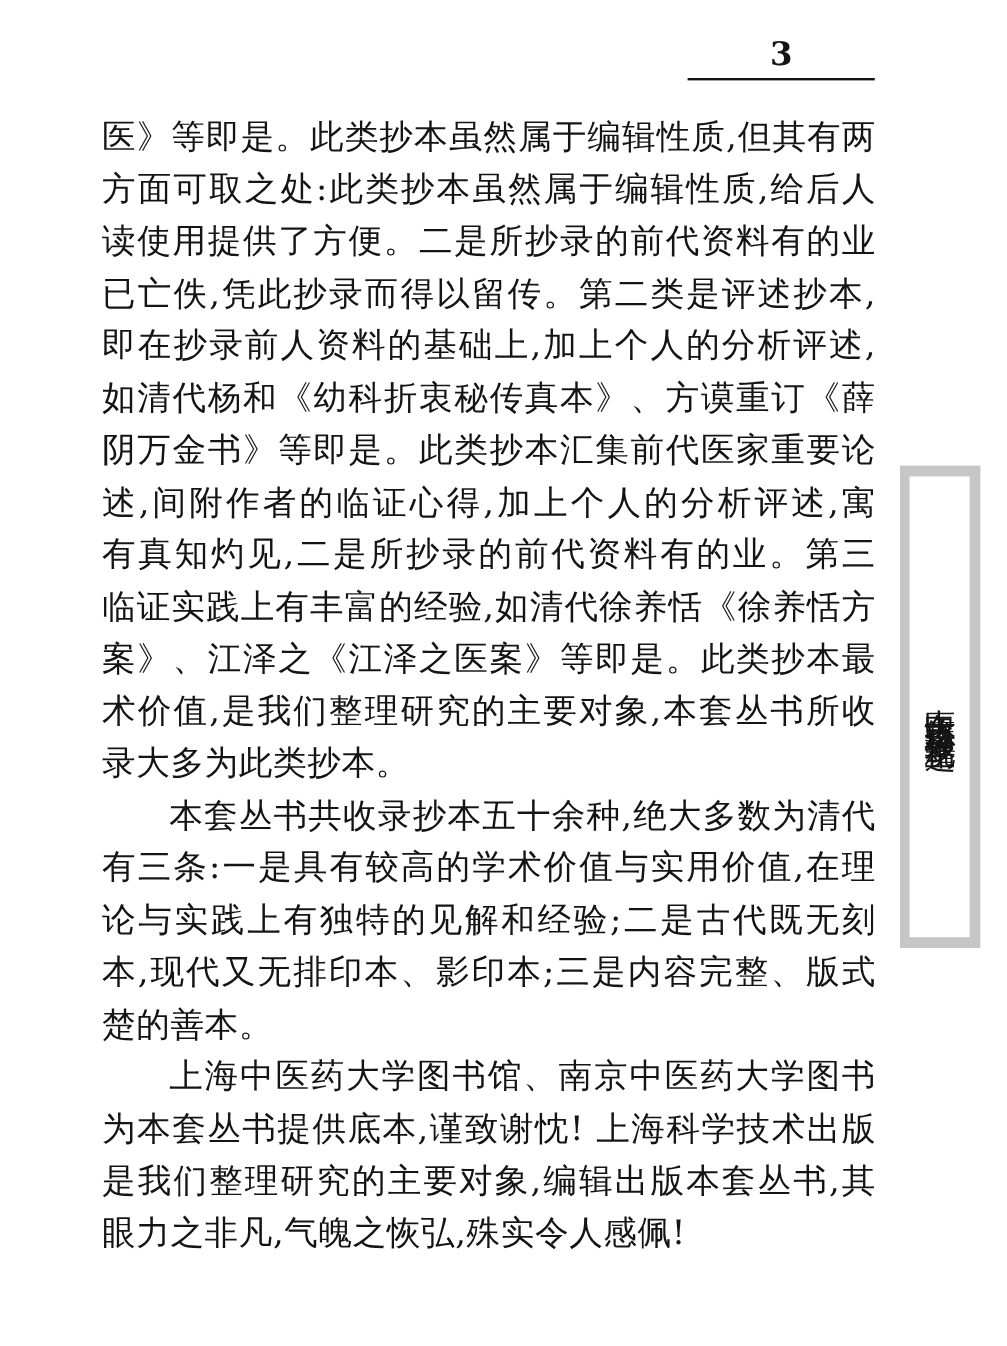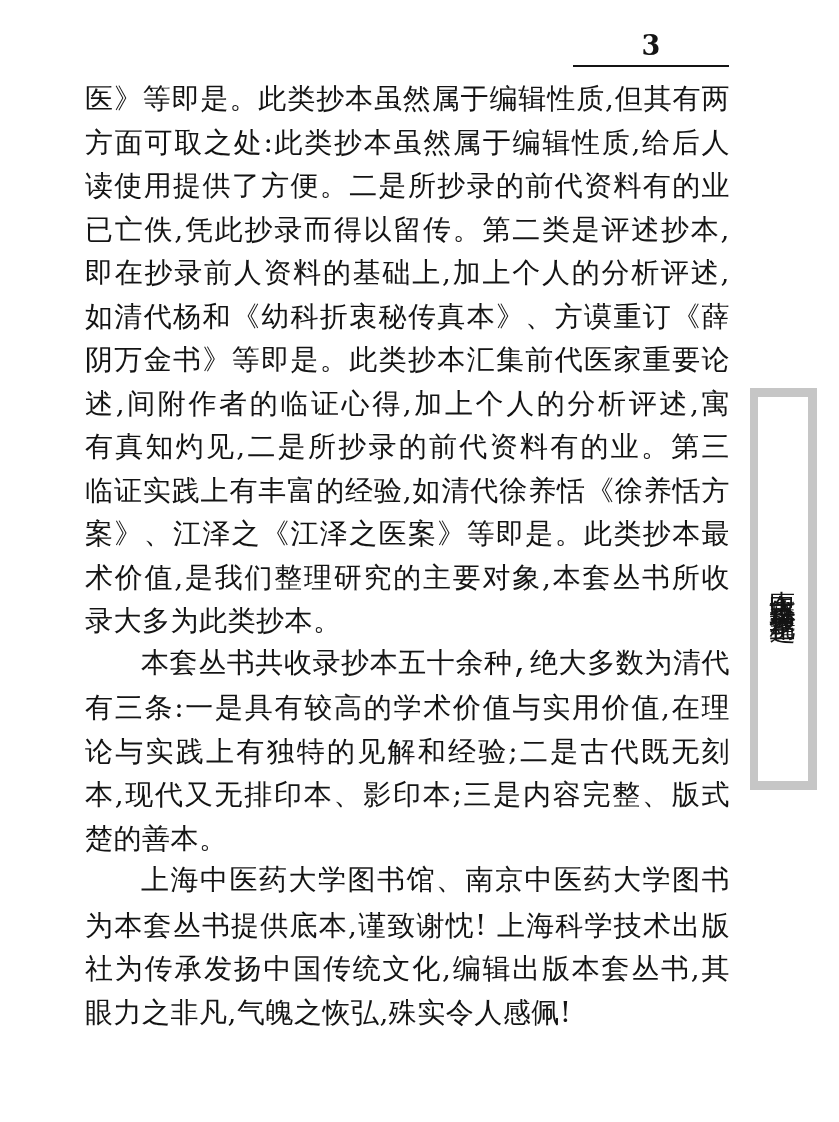--- a/index.html
+++ b/index.html
@@ -20,30 +20,30 @@
     text-align:center;
     border-bottom:2px solid #141414;
   }
   .pagenum-block .num {
     font-size:27px;
     font-weight:bold;
   }
   
   .body-text {
     position:absolute;
-    left:85px; top:77px;
+    left:85px; top:92px;
     width:645px;
     font-size:28px;
     line-height:43.5px;
     text-align:justify;
     letter-spacing:0.5px;
   }
   .ln { height:43.5px; overflow:hidden; white-space:nowrap; }
   .ln.just { white-space:normal; text-align-last:justify; }
-  .ln.indent { text-indent:2em;font-family:Liberation Mono, monospace; }
+  .ln.indent { text-indent:2em; }
   
   .side-band {
     position:absolute;
     left:750px; top:388px;
     width:67px; height:402px;
     background:#c6c6c6;
   }
   .side-inner {
     position:absolute;
     left:8px; top:9px;
@@ -90,21 +90,21 @@
     <div class="ln">录大多为此类抄本。</div>
 
     <div class="ln just indent">本套丛书共收录抄本五十余种,绝大多数为清代</div>
     <div class="ln just">有三条:一是具有较高的学术价值与实用价值,在理</div>
     <div class="ln just">论与实践上有独特的见解和经验;二是古代既无刻</div>
     <div class="ln just">本,现代又无排印本、影印本;三是内容完整、版式清</div>
     <div class="ln">楚的善本。</div>
 
     <div class="ln just indent">上海中医药大学图书馆、南京中医药大学图书馆</div>
     <div class="ln just">为本套丛书提供底本,谨致谢忱! 上海科学技术出版</div>
-    <div class="ln just">社为传承发扬中国传统文化,编辑出版本套丛书,其</div>
+    <div class="ln just">是我们整理研究的主要对象,编辑出版本套丛书,其</div>
     <div class="ln">眼力之非凡,气魄之恢弘,殊实令人感佩!</div>
   </div>
 
   <div class="side-band">
     <div class="side-inner">
       <span class="side-text">中医古籍珍稀抄本精选（二）</span>
     </div>
   </div>
 
 </div>

